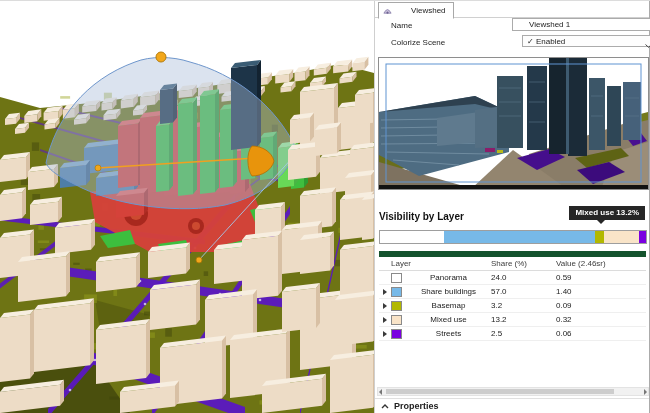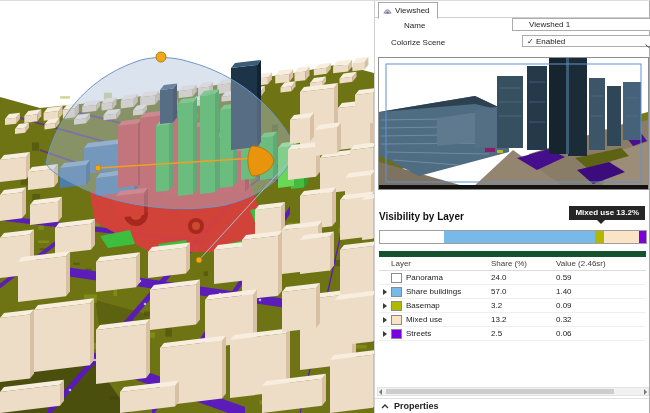--- a/index.html
+++ b/index.html
@@ -9,21 +9,21 @@
   
   #scene{position:absolute;left:0;top:0;width:374px;height:413px;background:#fff;}
   #scene svg{display:block;}
 
   
   #panel{position:absolute;left:374px;top:0;width:276px;height:413px;background:#fff;
          border-left:1px solid #cfcfcf;border-right:1px solid #ababab;box-sizing:border-box;}
   #tabline{position:absolute;left:0;top:17px;width:100%;height:1px;background:#d0d0d0;}
   .tab{position:absolute;left:3px;top:2px;height:15px;line-height:15px;padding:0 7px 0 4px;
        background:#fff;border:1px solid #a8a8a8;border-bottom:1px solid #fff;z-index:2;
-       font-size:8px;color:#222;display:flex;align-items:center;gap:3px;}
+       font-size:8px;color:#222;display:flex;align-items:center;gap:19px;}
   .flabel{position:absolute;font-size:8px;color:#1e1e1e;}
   .finput{position:absolute;left:137px;width:130px;height:11px;border:1px solid #ababab;
           font-size:8px;color:#222;padding:0 16px;font-family:"Liberation Sans",sans-serif;}
   .combo{position:absolute;left:137px;width:134px;height:12px;border:1px solid #ababab;
          background:#fdfdfd;font-size:8px;color:#222;line-height:12px;padding-left:4px;box-sizing:border-box;margin-left:10px;}
   .combo .arrow{position:absolute;right:3px;top:4px;}
   #preview{position:absolute;left:3px;top:57px;width:269px;height:131px;border:1px solid #8e8e8e;background:#fff;}
   #vistitle{position:absolute;left:4px;top:211px;font-size:10px;font-weight:bold;color:#111;}
   #tooltip{position:absolute;right:4px;top:206px;height:14px;line-height:14px;background:#262626;color:#fff;
            font-size:8px;font-weight:bold;padding:0 6px;z-index:3;}
@@ -34,21 +34,21 @@
 
   #vtable{position:absolute;left:4px;top:251px;width:267px;font-size:8px;color:#222;}
   .vhead{display:flex;height:13px;line-height:13px;color:#3c3c3c;border-top:6px solid #14532d;border-bottom:1px solid #dcdcdc;}
   .vhead .h1{width:100px;padding-left:12px;}
   .vhead .h2{width:65px;}
   .vhead .h3{flex:1;}
   .vrow{display:flex;height:13px;line-height:13px;align-items:center;border-bottom:1px solid #efefef;}
   .vrow .exp{width:12px;display:flex;justify-content:center;}
   .vrow .exp i{width:0;height:0;border-left:4px solid #3a3a3a;border-top:3px solid transparent;border-bottom:3px solid transparent;}
   .vrow .sw{width:11px;height:10px;border:1px solid #8a8a8a;margin-right:4px;box-sizing:border-box;}
-  .vrow .lbl{width:85px;}
+  .vrow .lbl{width:85px;text-align:center;}
   .vrow .share{width:65px;}
   .vrow .val{flex:1;}
 
   #hscroll{position:absolute;left:2px;top:387px;width:272px;height:9px;background:#f1f1f1;border:1px solid #e3e3e3;box-sizing:border-box;}
   #hthumb{position:absolute;left:8px;top:1px;width:228px;height:5px;background:#cdcdcd;}
   .sarrow{position:absolute;top:1px;width:0;height:0;border:3px solid transparent;}
   #sleft{left:1px;border-right-color:#777;border-left:none;}
   #sright{right:1px;border-left-color:#777;border-right:none;}
 
   #props{position:absolute;left:0;top:398px;width:100%;height:15px;border-top:1px solid #e0e0e0;
@@ -492,21 +492,21 @@
   <div id="panel">
     <div id="tabline"></div>
     <div class="tab">
       <svg width="9" height="9" viewBox="0 0 10 10">
         <path d="M1,8 Q5,0 9,8 Z" fill="#cfc6e0" stroke="#7a6fa0" stroke-width="0.8"></path>
         <circle cx="5" cy="7.4" r="1.2" fill="#6e6392"></circle>
       </svg>
       <span>Viewshed</span>
     </div>
 
-    <div class="flabel" style="left:29px;top:21px;text-align:right;">Name</div>
+    <div class="flabel" style="left:16px;top:21px;text-align:right;">Name</div>
     <input class="finput" style="top: 18px;" value="Viewshed 1">
 
     <div class="flabel" style="left:16px;top:38px;">Colorize Scene</div>
     <div class="combo" style="top:35px;">
       <span>✓ Enabled</span>
       <span class="arrow">
         <svg width="7" height="4" viewBox="0 0 7 4">
             <polyline points="0.5,0.5 3.5,3.3 6.5,0.5" fill="none" stroke="#444" stroke-width="1"></polyline>
           </svg>
       </span>

